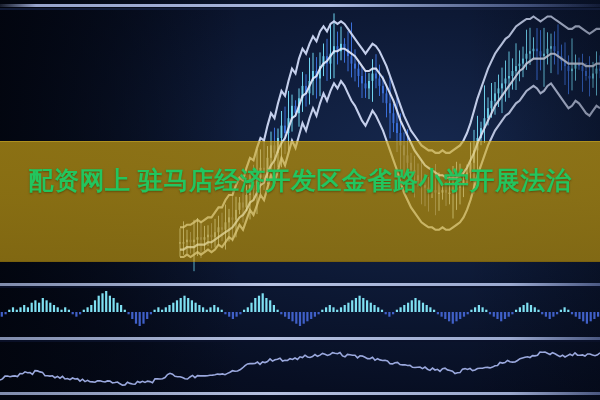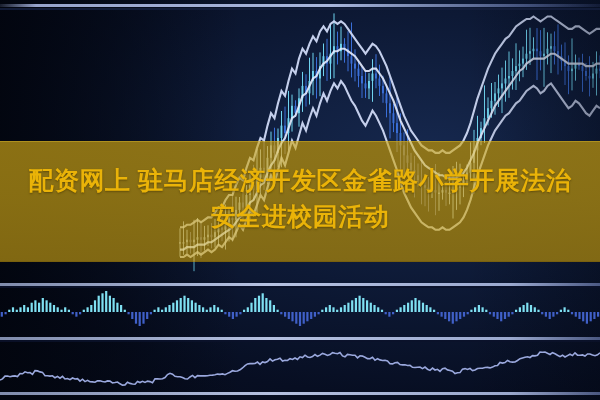--- a/index.html
+++ b/index.html
@@ -92,21 +92,21 @@
   }
 
   
   .headline {
     position: absolute;
     left: 0;
     right: 0;
     top: 162px;
     padding: 0 18px;
     box-sizing: border-box;
-    color: #eab308;
+    color: #22c55e;
     font-size: 25px;
     font-weight: bold;
     line-height: 36px;
     letter-spacing: 0.5px;
     text-align: center;
     text-shadow: 0 1px 2px rgba(60,45,0,0.55);
   }
   .headline .l1 { display: block; white-space: nowrap; }
   .headline .l2 { display: block; white-space: nowrap; }
 </style>
@@ -630,21 +630,20 @@
         <line x1="600.0" y1="55.4" x2="600.0" y2="78.2" stroke="#b9a45e" stroke-width="1"></line>
         <rect x="599.0" y="68.6" width="1.9" height="2.5" fill="#b9a45e"></rect>
       </g>
     <path id="goldUpper" fill="none" stroke="#d9c77a" stroke-width="2.1" opacity="0.75" d="M180.0 227.3 L183.5 227.3 L187.0 224.8 L190.5 224.8 L194.0 222.3 L197.5 219.8 L201.0 222.3 L204.5 219.8 L208.0 217.4 L211.5 217.4 L215.0 212.4 L218.5 207.4 L222.0 207.4 L225.5 200.0 L229.0 195.0 L232.5 195.0 L236.0 185.1 L239.5 177.7 L243.0 180.2 L246.5 167.8 L250.0 157.8 L253.5 160.3 L257.0 147.9 L260.5 138.0 L264.0 140.5 L267.5 125.6 L271.0 113.2 L274.5 118.2 L278.0 103.3 L281.5 90.9 L285.0 95.8 L288.5 81.0 L292.0 68.6 L295.5 73.5 L299.0 58.6 L302.5 48.7 L306.0 53.7 L309.5 43.8 L313.0 36.3 L316.5 41.3 L320.0 31.4 L323.5 26.4 L327.0 31.4 L330.5 23.9 L334.0 21.4 L337.5 23.9 L341.0 21.4 L344.5 23.9 L348.0 28.9 L351.5 33.8 L355.0 38.8 L358.5 43.8 L362.0 48.7 L365.5 53.7 L369.0 48.7 L372.5 43.8 L376.0 46.2 L379.5 51.2 L383.0 58.6 L386.5 66.1 L390.0 76.0 L393.5 85.9 L397.0 95.8 L400.5 105.8 L404.0 115.7 L407.5 123.1 L411.0 130.6 L414.5 135.5 L418.0 140.5 L421.5 145.4 L425.0 147.9 L428.5 150.4 L432.0 150.4 L435.5 152.9 L439.0 152.9 L442.5 150.4 L446.0 152.9 L449.5 152.9 L453.0 150.4 L456.5 147.9 L460.0 145.4 L463.5 140.5 L467.0 133.0 L470.5 123.1 L474.0 110.7 L477.5 98.3 L481.0 88.4 L484.5 78.5 L488.0 68.6 L491.5 61.1 L495.0 53.7 L498.5 48.7 L502.0 43.8 L505.5 38.8 L509.0 36.3 L512.5 31.4 L516.0 26.4 L519.5 23.9 L523.0 21.4 L526.5 19.0 L530.0 19.0 L533.5 16.5 L537.0 19.0 L540.5 21.4 L544.0 19.0 L547.5 16.5 L551.0 16.5 L554.5 19.0 L558.0 21.4 L561.5 23.9 L565.0 26.4 L568.5 28.9 L572.0 28.9 L575.5 26.4 L579.0 26.4 L582.5 28.9 L586.0 31.4 L589.5 33.8 L593.0 31.4 L596.5 28.9 L600.0 28.9"></path>
     <path id="goldLower" fill="none" stroke="#d9c77a" stroke-width="2.1" opacity="0.75" d="M180.0 257.0 L183.5 257.0 L187.0 254.6 L190.5 257.0 L194.0 254.6 L197.5 252.1 L201.0 254.6 L204.5 252.1 L208.0 249.6 L211.5 252.1 L215.0 249.6 L218.5 244.6 L222.0 247.1 L225.5 242.2 L229.0 237.2 L232.5 239.7 L236.0 232.2 L239.5 224.8 L243.0 229.8 L246.5 219.8 L250.0 209.9 L253.5 214.9 L257.0 205.0 L260.5 195.0 L264.0 200.0 L267.5 187.6 L271.0 175.2 L274.5 182.6 L278.0 170.2 L281.5 157.8 L285.0 165.3 L288.5 152.9 L292.0 140.5 L295.5 147.9 L299.0 135.5 L302.5 123.1 L306.0 130.6 L309.5 118.2 L313.0 108.2 L316.5 115.7 L320.0 103.3 L323.5 93.4 L327.0 100.8 L330.5 90.9 L334.0 83.4 L337.5 88.4 L341.0 81.0 L344.5 85.9 L348.0 93.4 L351.5 100.8 L355.0 105.8 L358.5 113.2 L362.0 120.6 L365.5 125.6 L369.0 118.2 L372.5 110.7 L376.0 115.7 L379.5 123.1 L383.0 130.6 L386.5 140.5 L390.0 150.4 L393.5 160.3 L397.0 170.2 L400.5 182.6 L404.0 192.6 L407.5 200.0 L411.0 207.4 L414.5 212.4 L418.0 217.4 L421.5 222.3 L425.0 224.8 L428.5 227.3 L432.0 227.3 L435.5 229.8 L439.0 229.8 L442.5 227.3 L446.0 229.8 L449.5 229.8 L453.0 227.3 L456.5 224.8 L460.0 222.3 L463.5 217.4 L467.0 209.9 L470.5 200.0 L474.0 187.6 L477.5 175.2 L481.0 165.3 L484.5 155.4 L488.0 145.4 L491.5 138.0 L495.0 130.6 L498.5 125.6 L502.0 120.6 L505.5 115.7 L509.0 113.2 L512.5 108.2 L516.0 103.3 L519.5 100.8 L523.0 95.8 L526.5 90.9 L530.0 88.4 L533.5 85.9 L537.0 88.4 L540.5 93.4 L544.0 90.9 L547.5 85.9 L551.0 83.4 L554.5 88.4 L558.0 93.4 L561.5 98.3 L565.0 103.3 L568.5 108.2 L572.0 105.8 L575.5 100.8 L579.0 103.3 L582.5 108.2 L586.0 113.2 L589.5 115.7 L593.0 110.7 L596.5 105.8 L600.0 108.2"></path>
     <path id="goldMA" fill="none" stroke="#e7dda2" stroke-width="2.1" opacity="0.7" d="M180.0 249.6 L183.5 249.6 L187.0 247.1 L190.5 247.1 L194.0 247.1 L197.5 244.6 L201.0 244.6 L204.5 244.6 L208.0 242.2 L211.5 242.2 L215.0 239.7 L218.5 237.2 L222.0 234.7 L225.5 232.2 L229.0 229.8 L232.5 227.3 L236.0 222.3 L239.5 217.4 L243.0 214.9 L246.5 209.9 L250.0 202.5 L253.5 200.0 L257.0 192.6 L260.5 185.1 L264.0 182.6 L267.5 172.7 L271.0 165.3 L274.5 160.3 L278.0 150.4 L281.5 143.0 L285.0 138.0 L288.5 128.1 L292.0 118.2 L295.5 115.7 L299.0 105.8 L302.5 95.8 L306.0 93.4 L309.5 85.9 L313.0 78.5 L316.5 76.0 L320.0 68.6 L323.5 63.6 L327.0 61.1 L330.5 56.2 L334.0 51.2 L337.5 51.2 L341.0 48.7 L344.5 48.7 L348.0 51.2 L351.5 53.7 L355.0 56.2 L358.5 61.1 L362.0 66.1 L365.5 71.0 L369.0 71.0 L372.5 68.6 L376.0 68.6 L379.5 73.5 L383.0 78.5 L386.5 85.9 L390.0 93.4 L393.5 100.8 L397.0 110.7 L400.5 120.6 L404.0 128.1 L407.5 135.5 L411.0 143.0 L414.5 150.4 L418.0 155.4 L421.5 160.3 L425.0 165.3 L428.5 167.8 L432.0 170.2 L435.5 172.7 L439.0 175.2 L442.5 175.2 L446.0 177.7 L449.5 177.7 L453.0 177.7 L456.5 177.7 L460.0 175.2 L463.5 172.7 L467.0 167.8 L470.5 160.3 L474.0 152.9 L477.5 143.0 L481.0 135.5 L484.5 128.1 L488.0 120.6 L491.5 113.2 L495.0 105.8 L498.5 100.8 L502.0 95.8 L505.5 90.9 L509.0 85.9 L512.5 81.0 L516.0 76.0 L519.5 71.0 L523.0 68.6 L526.5 63.6 L530.0 61.1 L533.5 58.6 L537.0 58.6 L540.5 58.6 L544.0 58.6 L547.5 56.2 L551.0 53.7 L554.5 53.7 L558.0 56.2 L561.5 58.6 L565.0 61.1 L568.5 63.6 L572.0 63.6 L575.5 63.6 L579.0 63.6 L582.5 63.6 L586.0 66.1 L589.5 66.1 L593.0 66.1 L596.5 63.6 L600.0 63.6"></path>
   </svg>
 
   <div class="headline">
     <span class="l1">配资网上 驻马店经济开发区金雀路小学开展法治</span>
-    <span class="l2">安全进校园活动</span>
   </div>
 
   <div class="top-rule"></div>
   <div class="top-rule-dim"></div>
 
   <div class="sep" style="top:283px;"></div>
   <div class="sep-shadow" style="top:286px;"></div>
 
   <div class="sep" style="top:337px;"></div>
   <div class="sep-shadow" style="top:340px;"></div>

